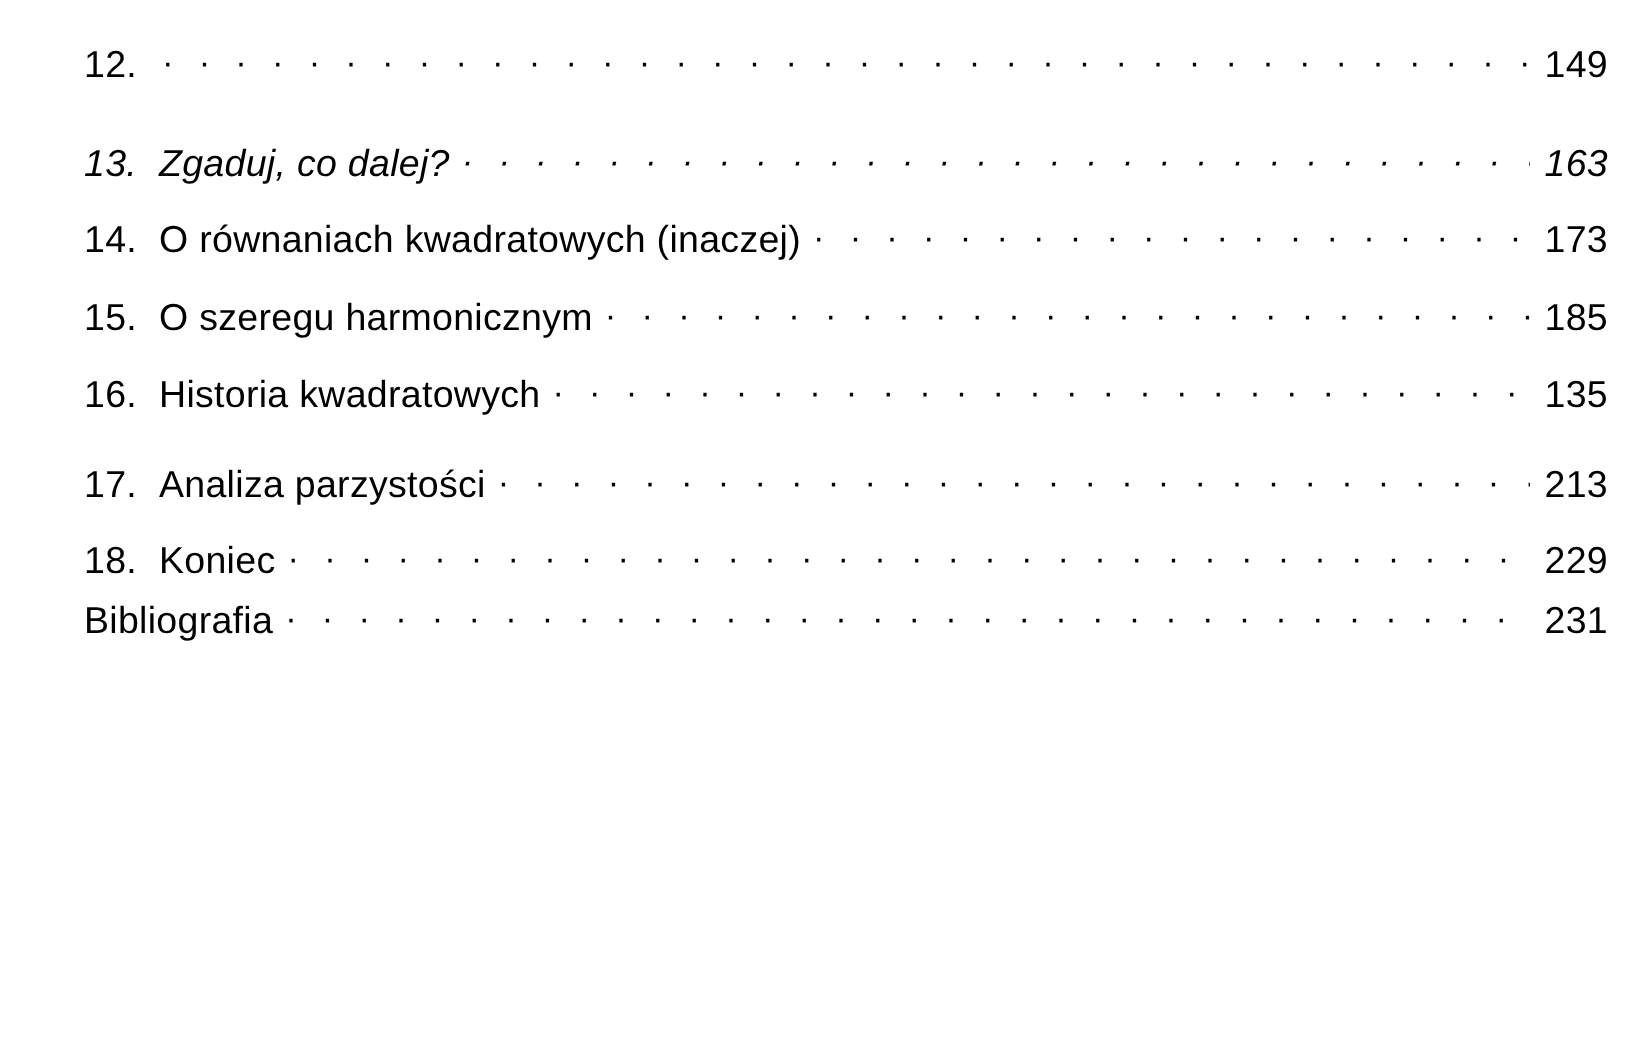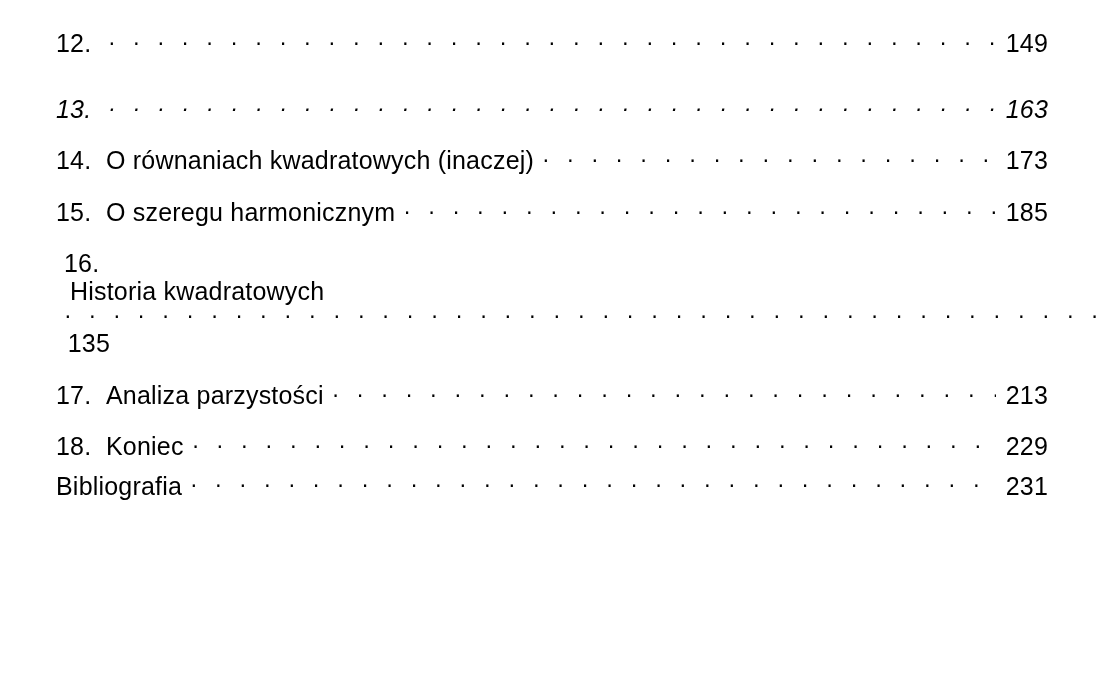--- a/index.html
+++ b/index.html
@@ -12,21 +12,21 @@
     height: 698px;
     font-family: "Liberation Sans", sans-serif;
     color: #000000;
     overflow: hidden;
   }
   .page {
     position: relative;
     width: 1096px;
     height: 698px;
     box-sizing: border-box;
-    padding: 30px 48px 0 56px;
+    padding: 30px 24px 0 56px;
   }
   .toc {
     display: block;
     width: 100%;
   }
   .toc-entry {
     display: flex;
     align-items: baseline;
     width: 100%;
     font-size: 25px;
@@ -68,36 +68,37 @@
 
 <div class="page">
   <div class="toc" id="toc-list">
       <div class="toc-entry" style="margin-bottom: 38px;">
         <span class="entry-num">12.</span>
         <span class="dots">· · · · · · · · · · · · · · · · · · · · · · · · · · · · · · · · · · · · · · · · · · · · · · · · · · · · · · · · · · · · · · · · · · · · · · · · · · · · · · · · · · · · · · · · · · · · · · ·</span>
         <span class="entry-page">149</span>
       </div>
       <div class="toc-entry" style="margin-bottom: 24px; font-style: italic;">
         <span class="entry-num">13.</span>
+        <span class="entry-title">Zgaduj, co dalej?</span>
         <span class="dots">· · · · · · · · · · · · · · · · · · · · · · · · · · · · · · · · · · · · · · · · · · · · · · · · · · · · · · · · · · · · · · · · · · · · · · · · · · · · · · · · · · · · · · · · · · · · · · ·</span>
         <span class="entry-page">163</span>
       </div>
       <div class="toc-entry" style="margin-bottom: 24px;">
         <span class="entry-num">14.</span>
         <span class="entry-title">O równaniach kwadratowych (inaczej)</span>
         <span class="dots">· · · · · · · · · · · · · · · · · · · · · · · · · · · · · · · · · · · · · · · · · · · · · · · · · · · · · · · · · · · · · · · · · · · · · · · · · · · · · · · · · · · · · · · · · · · · · · ·</span>
         <span class="entry-page">173</span>
       </div>
       <div class="toc-entry" style="margin-bottom: 24px;">
         <span class="entry-num">15.</span>
         <span class="entry-title">O szeregu harmonicznym</span>
         <span class="dots">· · · · · · · · · · · · · · · · · · · · · · · · · · · · · · · · · · · · · · · · · · · · · · · · · · · · · · · · · · · · · · · · · · · · · · · · · · · · · · · · · · · · · · · · · · · · · · ·</span>
         <span class="entry-page">185</span>
       </div>
-      <div class="toc-entry" style="margin-bottom: 24px; flex-direction: column;">
+      <div class="toc-entry" style="margin-bottom: 32px;">
         <span class="entry-num">16.</span>
         <span class="entry-title">Historia kwadratowych</span>
         <span class="dots">· · · · · · · · · · · · · · · · · · · · · · · · · · · · · · · · · · · · · · · · · · · · · · · · · · · · · · · · · · · · · · · · · · · · · · · · · · · · · · · · · · · · · · · · · · · · · · ·</span>
         <span class="entry-page">135</span>
       </div>
       <div class="toc-entry" style="margin-bottom: 24px;">
         <span class="entry-num">17.</span>
         <span class="entry-title">Analiza parzystości</span>
         <span class="dots">· · · · · · · · · · · · · · · · · · · · · · · · · · · · · · · · · · · · · · · · · · · · · · · · · · · · · · · · · · · · · · · · · · · · · · · · · · · · · · · · · · · · · · · · · · · · · · ·</span>
         <span class="entry-page">213</span>

